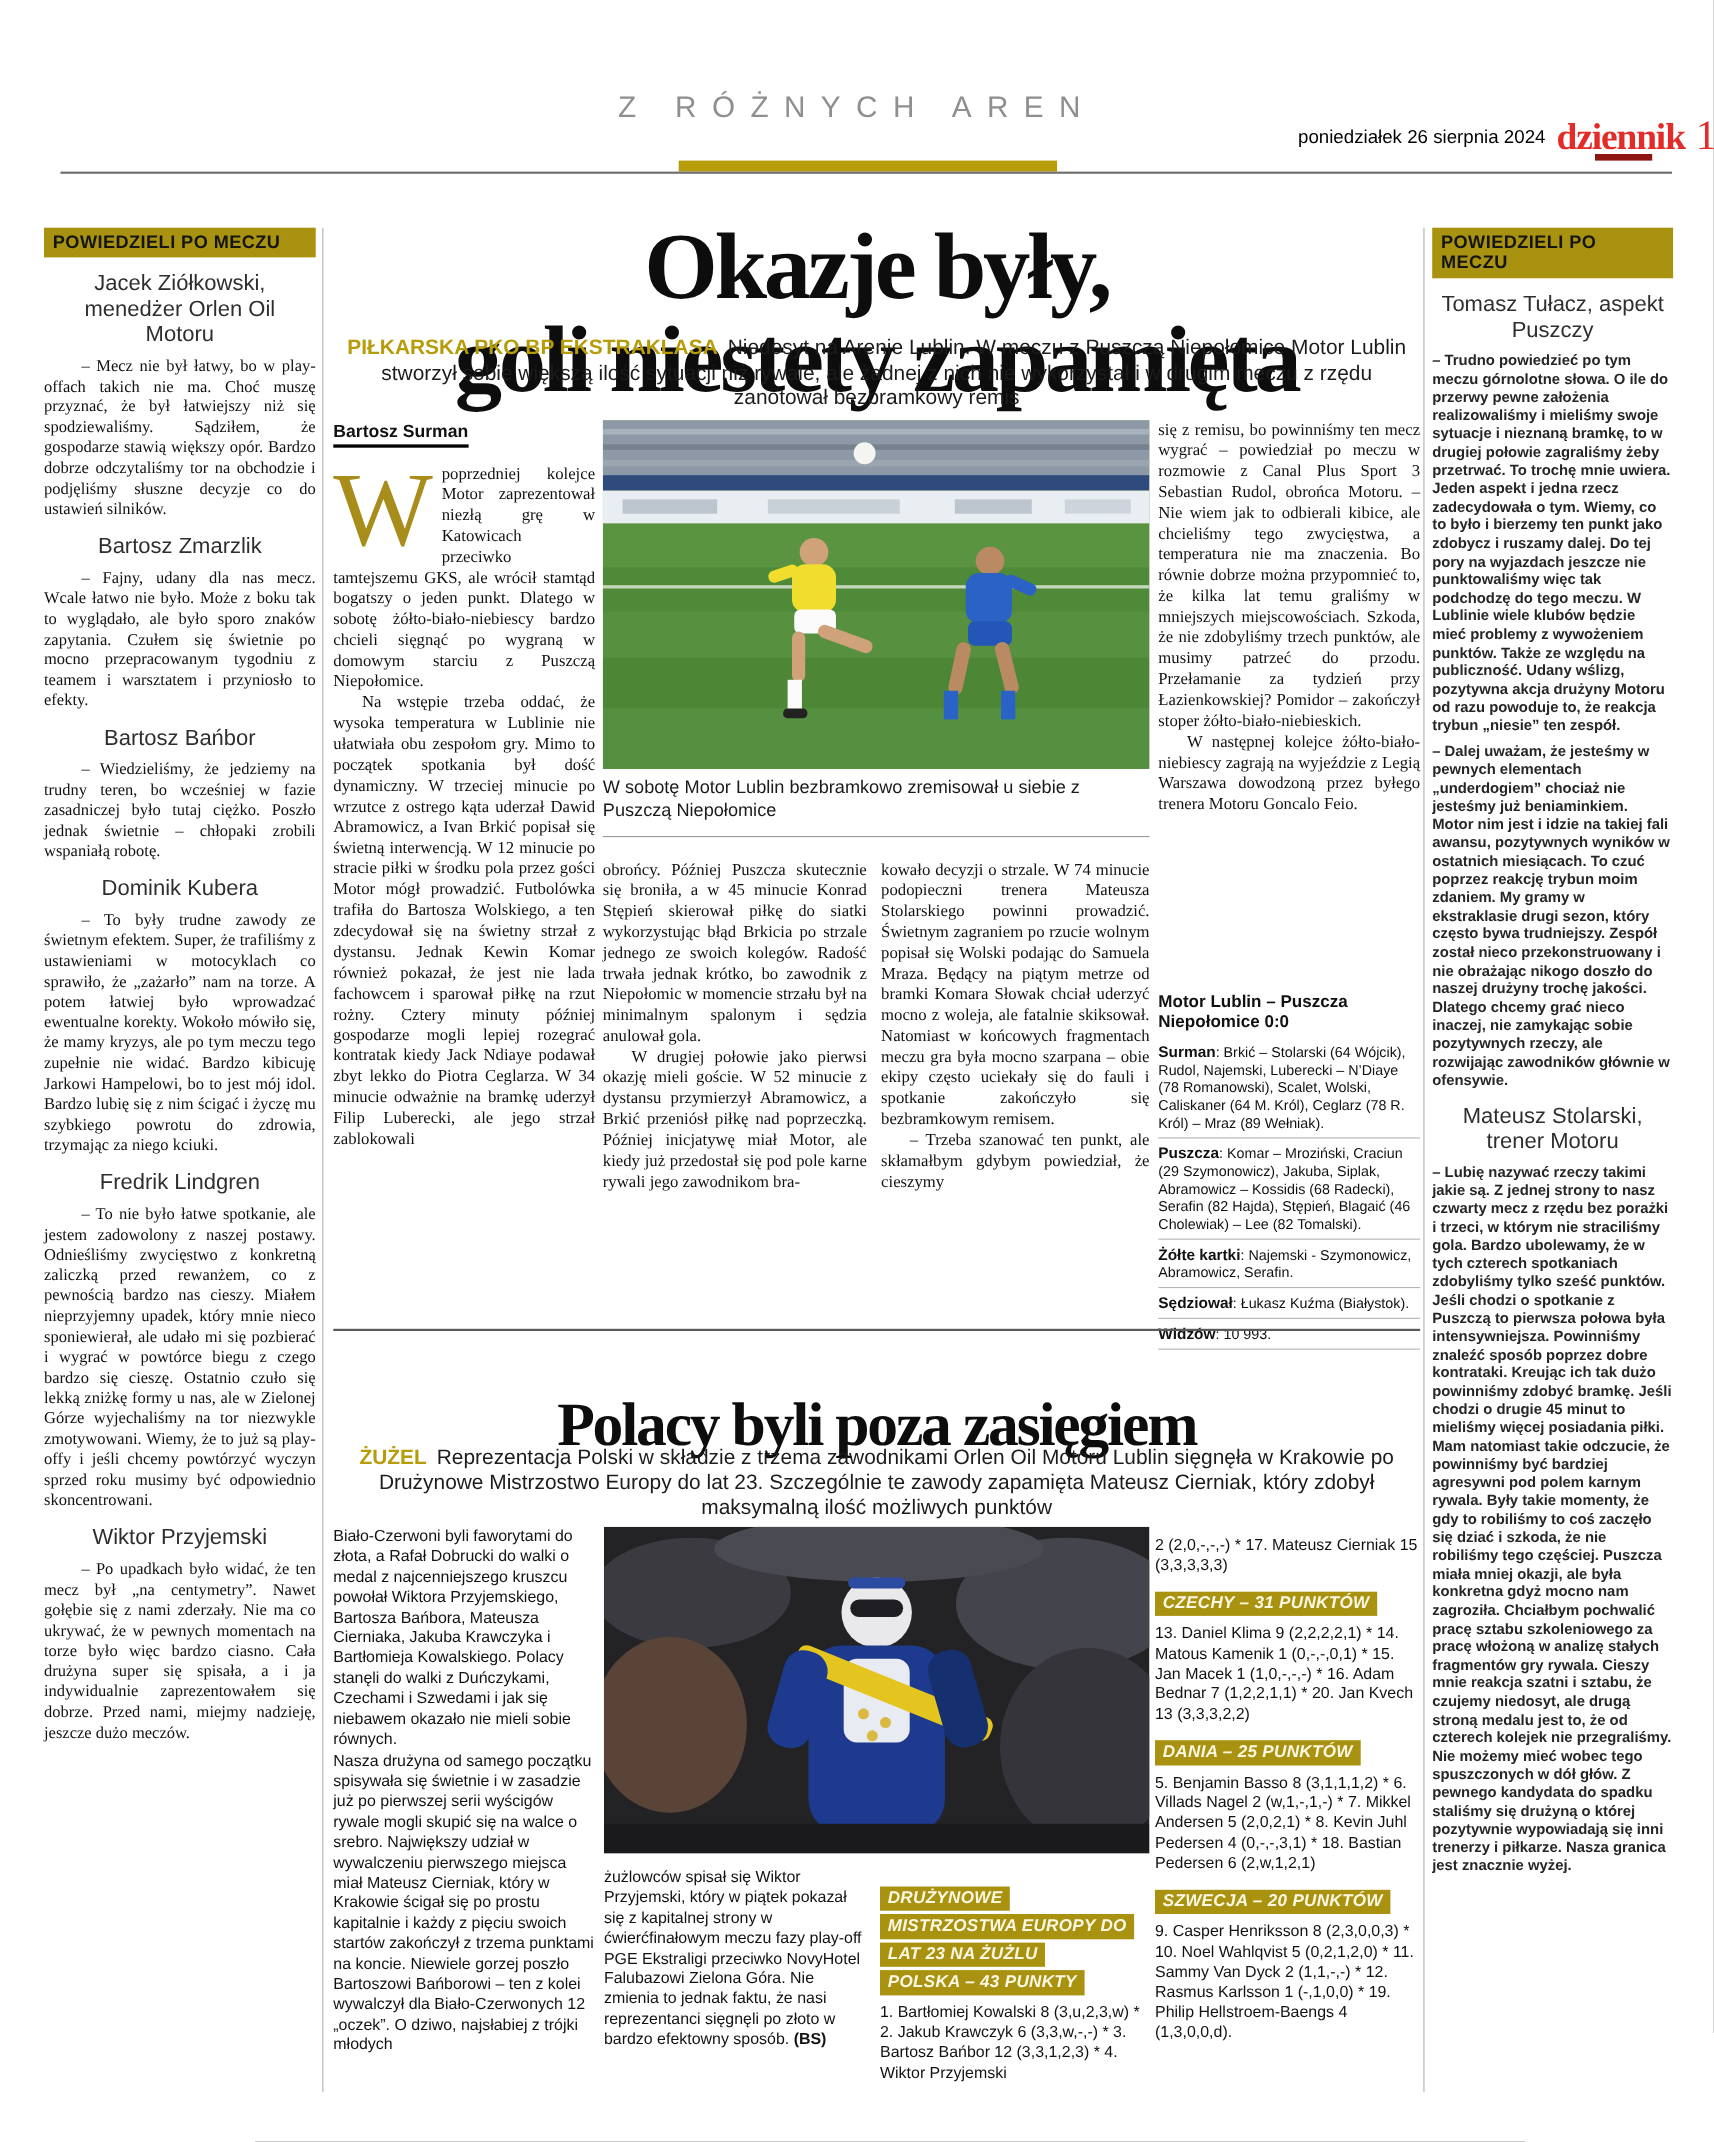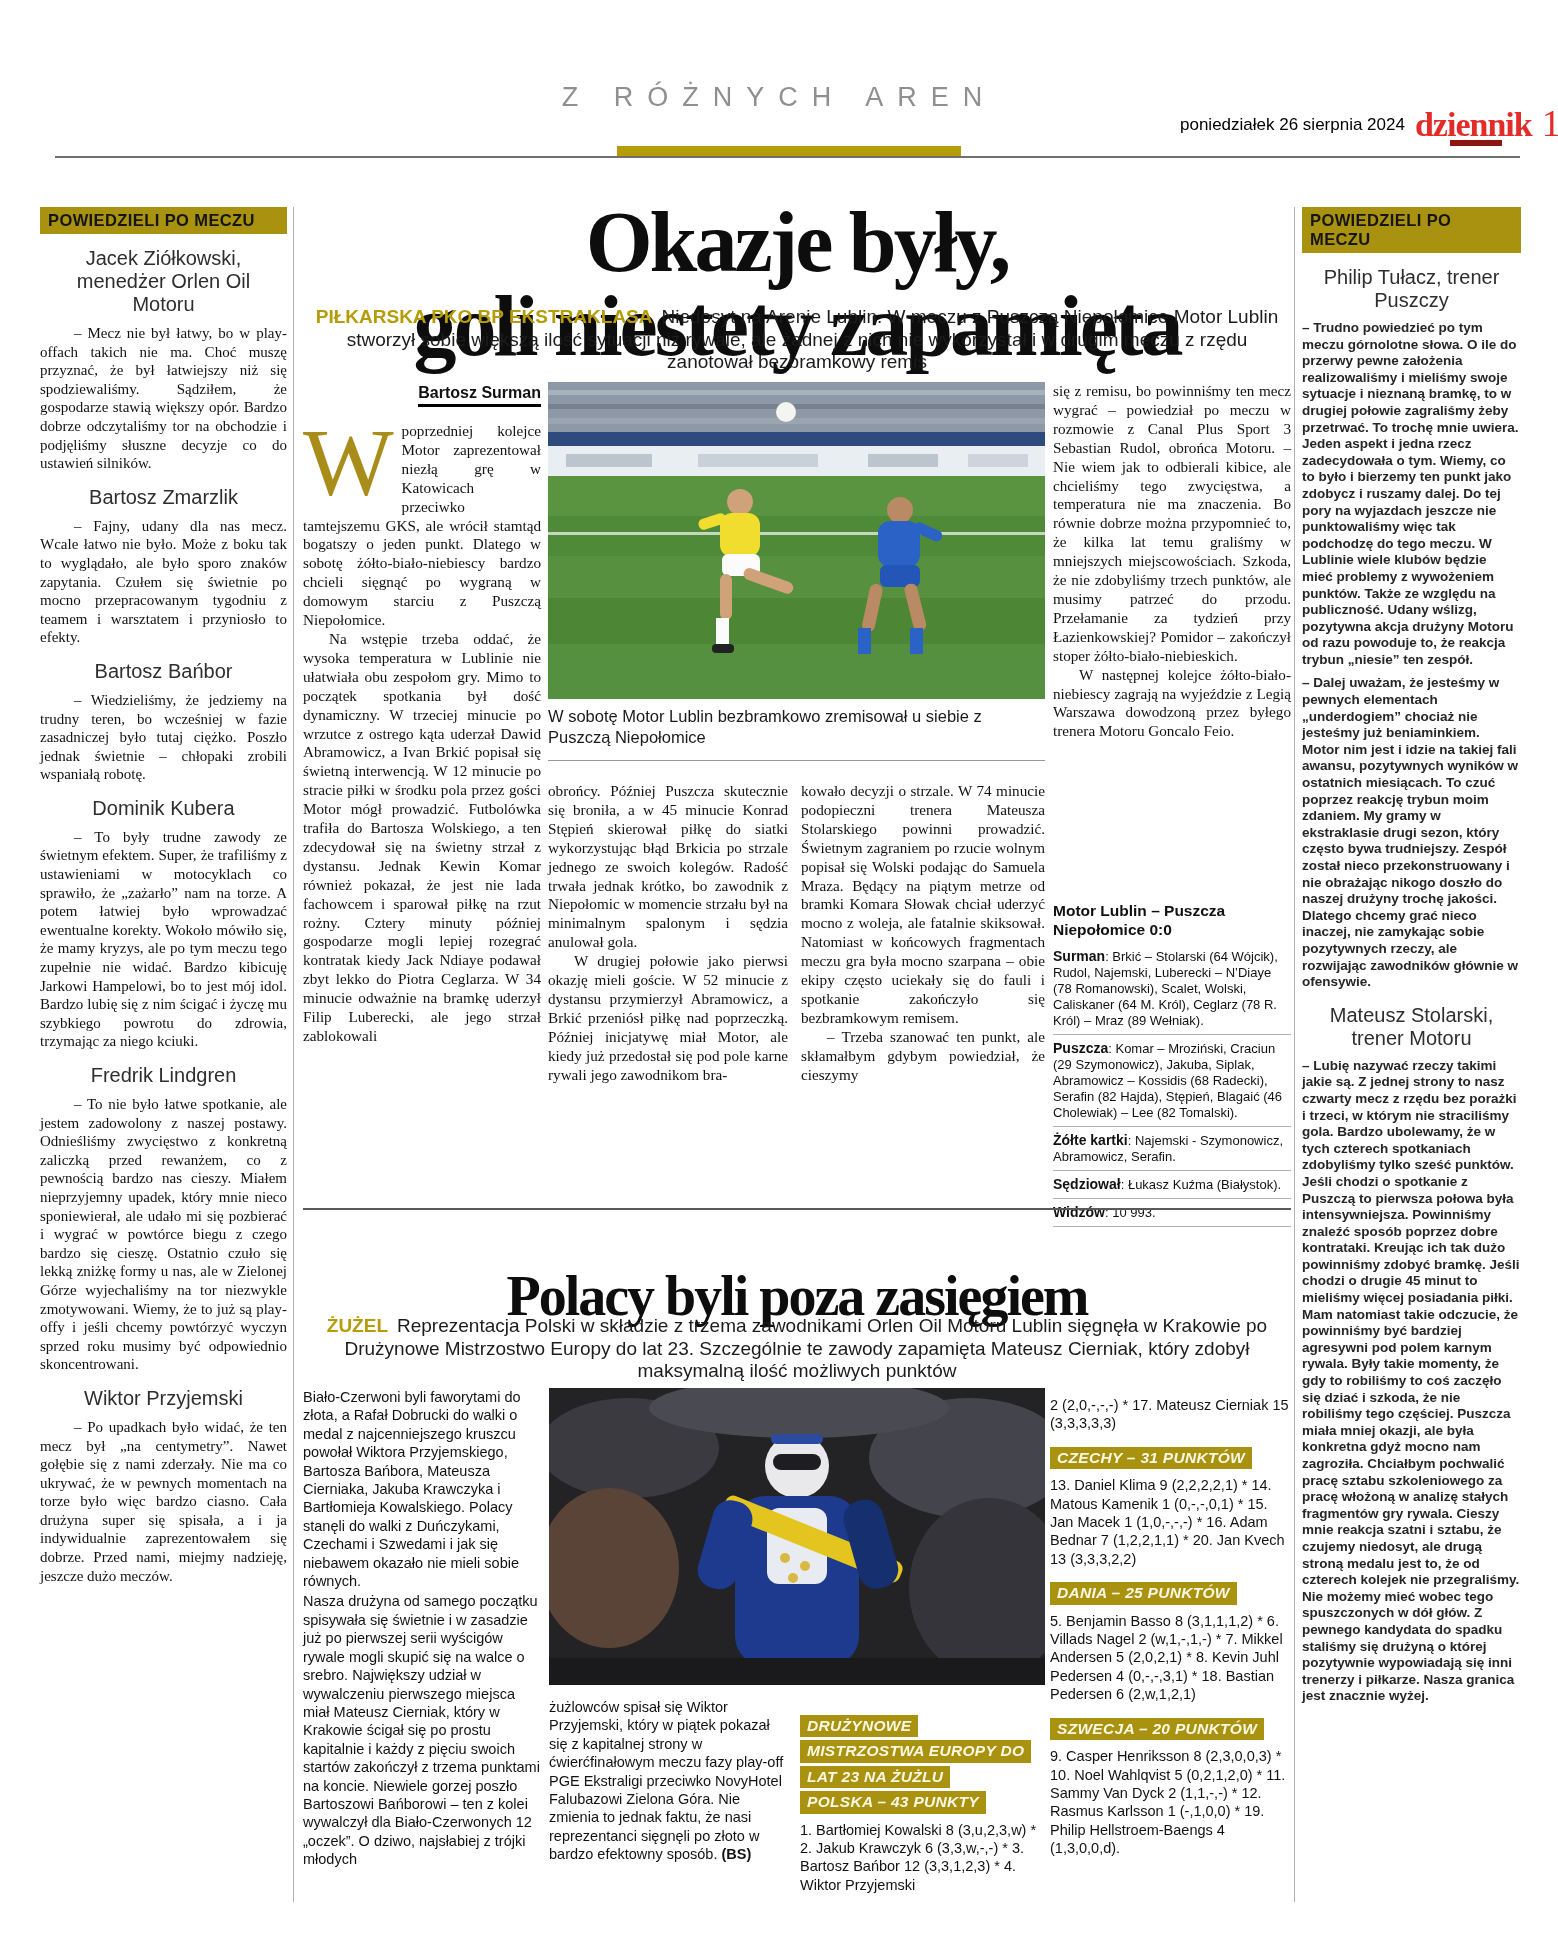--- a/index.html
+++ b/index.html
@@ -34,21 +34,21 @@
   .quote-serif{font-size:15px;line-height:18.6px;text-align:justify;margin:0 0 6px;text-indent:34px;}
   .quote-sans{font-family:"Liberation Sans",sans-serif;font-weight:bold;font-size:13.5px;line-height:16.6px;
     color:#262626;text-align:left;margin:0 0 7px;}
   
   .headline1{position:absolute;left:303px;top:142px;width:988px;text-align:center;
     font-weight:bold;font-size:86px;line-height:.98;letter-spacing:-3px;color:#0d0d0d;}
   .kicker{position:absolute;left:303px;top:287px;width:988px;text-align:center;
     font-family:"Liberation Sans",sans-serif;font-size:19px;line-height:22.5px;color:#1c1c1c;padding:0;}
   .kicker-label{color:var(--gold2);font-weight:bold;margin-right:9px;}
   .article1{position:absolute;left:303px;top:382px;width:988px;height:826px;}
-  .byline-wrap{position:absolute;left:0;top:2px;width:238px;text-align:right;}
+  .byline-wrap{position:absolute;left:0;top:2px;width:238px;text-align:left;}
   .byline{display:inline-block;font-family:"Liberation Sans",sans-serif;font-weight:600;font-size:16px;
     border-bottom:3px solid #000;padding-bottom:2px;}
   .acol{position:absolute;font-size:15.2px;line-height:18.9px;text-align:justify;}
   .acol p{margin:0;}
   .acol p.ind{text-indent:26px;}
   .a1c1{left:0;top:40px;width:238px;}
   .a1c2{left:245px;top:400px;width:240px;}
   .a1c3{left:498px;top:400px;width:244px;}
   .a1c4{left:750px;top:0;width:238px;}
   .dropcap{float:left;font-size:96px;line-height:74px;padding:4px 8px 0 0;color:#a98d1a;font-family:"Liberation Serif",serif;}
@@ -194,21 +194,21 @@
       <div class="mb-row"><span class="mb-label">Surman</span><span>: Brkić – Stolarski (64 Wójcik), Rudol, Najemski, Luberecki – N’Diaye (78 Romanowski), Scalet, Wolski, Caliskaner (64 M. Król), Ceglarz (78 R. Król) – Mraz (89 Wełniak).</span></div>
       <div class="mb-row"><span class="mb-label">Puszcza</span><span>: Komar – Mroziński, Craciun (29 Szymonowicz), Jakuba, Siplak, Abramowicz – Kossidis (68 Radecki), Serafin (82 Hajda), Stępień, Blagaić (46 Cholewiak) – Lee (82 Tomalski).</span></div>
       <div class="mb-row"><span class="mb-label">Żółte kartki</span><span>: Najemski - Szymonowicz, Abramowicz, Serafin.</span></div>
       <div class="mb-row"><span class="mb-label">Sędziował</span><span>: Łukasz Kuźma (Białystok).</span></div>
       <div class="mb-row"><span class="mb-label">Widzów</span><span>: 10 993.</span></div>
     </div>
   </div>
 
   <div class="sidebar" id="sidebar-right">
     <div class="badge-dark">POWIEDZIELI PO MECZU</div>
-    <div class="speaker-name">Philip Tułacz, trener Puszczy</div>
+    <div class="speaker-name">Tomasz Tułacz, aspekt Puszczy</div>
     <p class="quote-sans">– Trudno powiedzieć po tym meczu górnolotne słowa. O ile do przerwy pewne założenia realizowaliśmy i mieliśmy swoje sytuacje i nieznaną bramkę, to w drugiej połowie zagraliśmy żeby przetrwać. To trochę mnie uwiera. Jeden aspekt i jedna rzecz zadecydowała o tym. Wiemy, co to było i bierzemy ten punkt jako zdobycz i ruszamy dalej. Do tej pory na wyjazdach jeszcze nie punktowaliśmy więc tak podchodzę do tego meczu. W Lublinie wiele klubów będzie mieć problemy z wywożeniem punktów. Także ze względu na publiczność. Udany wślizg, pozytywna akcja drużyny Motoru od razu powoduje to, że reakcja trybun „niesie” ten zespół.</p>
     <p class="quote-sans">– Dalej uważam, że jesteśmy w pewnych elementach „underdogiem” chociaż nie jesteśmy już beniaminkiem. Motor nim jest i idzie na takiej fali awansu, pozytywnych wyników w ostatnich miesiącach. To czuć poprzez reakcję trybun moim zdaniem. My gramy w ekstraklasie drugi sezon, który często bywa trudniejszy. Zespół został nieco przekonstruowany i nie obrażając nikogo doszło do naszej drużyny trochę jakości. Dlatego chcemy grać nieco inaczej, nie zamykając sobie pozytywnych rzeczy, ale rozwijając zawodników głównie w ofensywie.</p>
     <div class="speaker-name">Mateusz Stolarski, trener Motoru</div>
     <p class="quote-sans">– Lubię nazywać rzeczy takimi jakie są. Z jednej strony to nasz czwarty mecz z rzędu bez porażki i trzeci, w którym nie straciliśmy gola. Bardzo ubolewamy, że w tych czterech spotkaniach zdobyliśmy tylko sześć punktów. Jeśli chodzi o spotkanie z Puszczą to pierwsza połowa była intensywniejsza. Powinniśmy znaleźć sposób poprzez dobre kontrataki. Kreując ich tak dużo powinniśmy zdobyć bramkę. Jeśli chodzi o drugie 45 minut to mieliśmy więcej posiadania piłki. Mam natomiast takie odczucie, że powinniśmy być bardziej agresywni pod polem karnym rywala. Były takie momenty, że gdy to robiliśmy to coś zaczęło się dziać i szkoda, że nie robiliśmy tego częściej. Puszcza miała mniej okazji, ale była konkretna gdyż mocno nam zagroziła. Chciałbym pochwalić pracę sztabu szkoleniowego za pracę włożoną w analizę stałych fragmentów gry rywala. Cieszy mnie reakcja szatni i sztabu, że czujemy niedosyt, ale drugą stroną medalu jest to, że od czterech kolejek nie przegraliśmy. Nie możemy mieć wobec tego spuszczonych w dół głów. Z pewnego kandydata do spadku staliśmy się drużyną o której pozytywnie wypowiadają się inni trenerzy i piłkarze. Nasza granica jest znacznie wyżej.</p>
   </div>
 
   <div class="article2">
     <h2 class="headline2">Polacy byli poza zasięgiem</h2>
     <p class="kicker2">
       <span class="kicker-label">ŻUŻEL</span><span>Reprezentacja Polski w składzie z trzema zawodnikami Orlen Oil Motoru Lublin sięgnęła w Krakowie po Drużynowe Mistrzostwo Europy do lat 23. Szczególnie te zawody zapamięta Mateusz Cierniak, który zdobył maksymalną ilość możliwych punktów</span>

